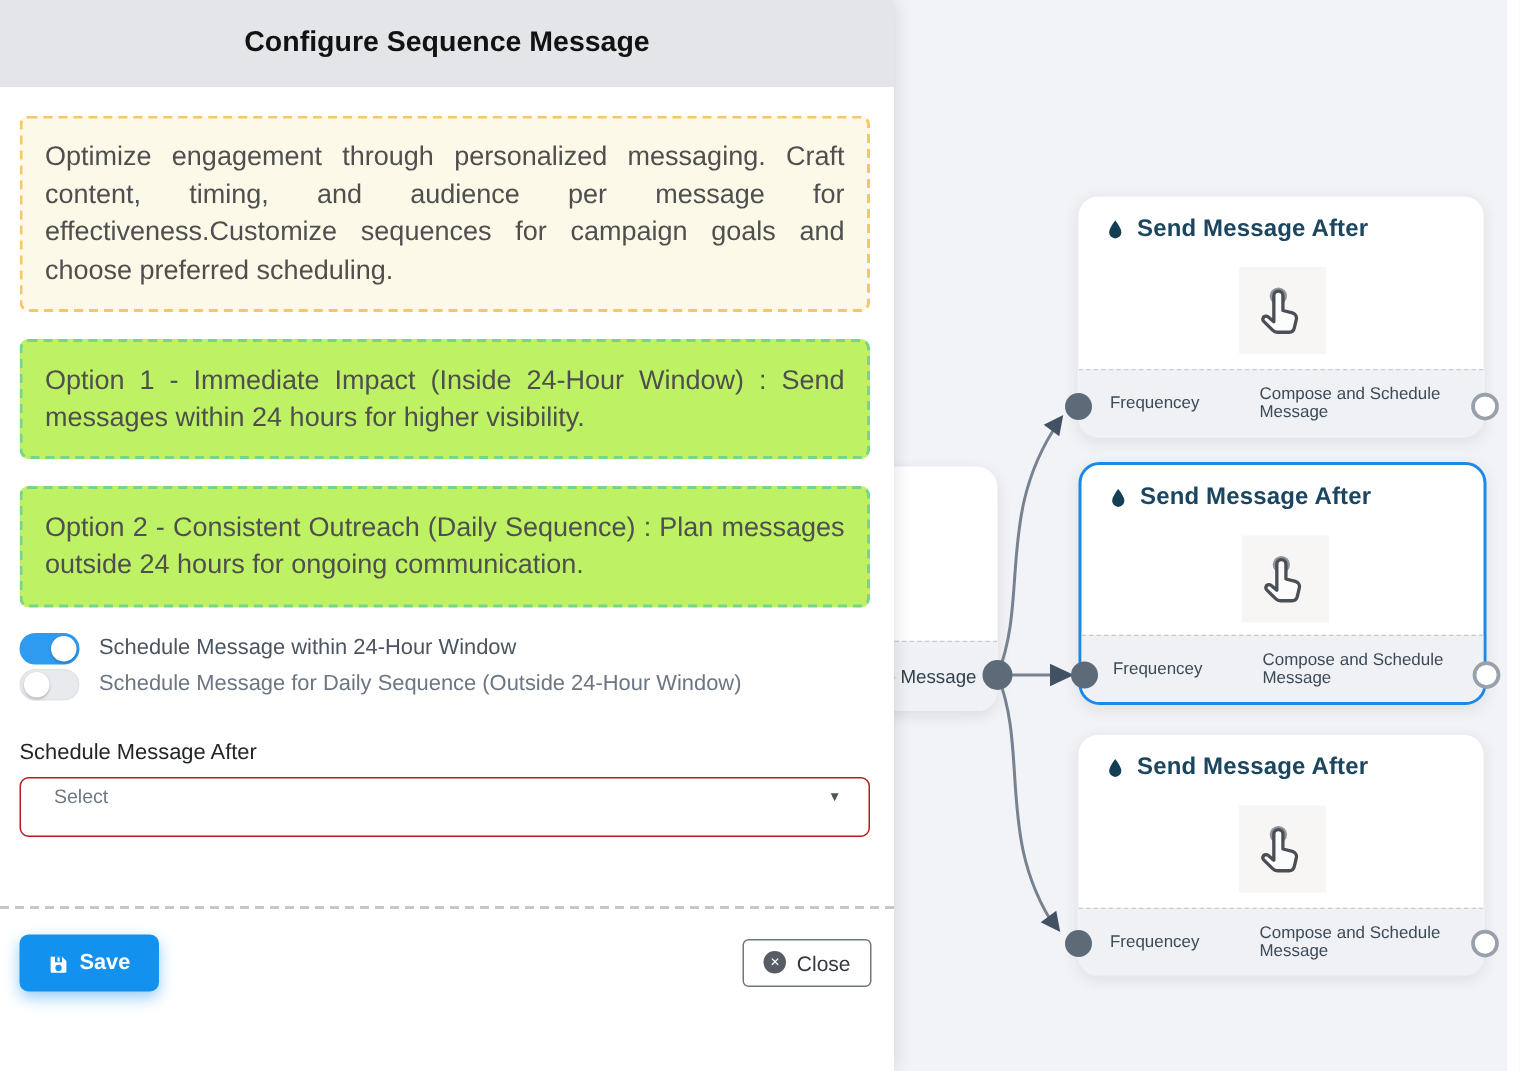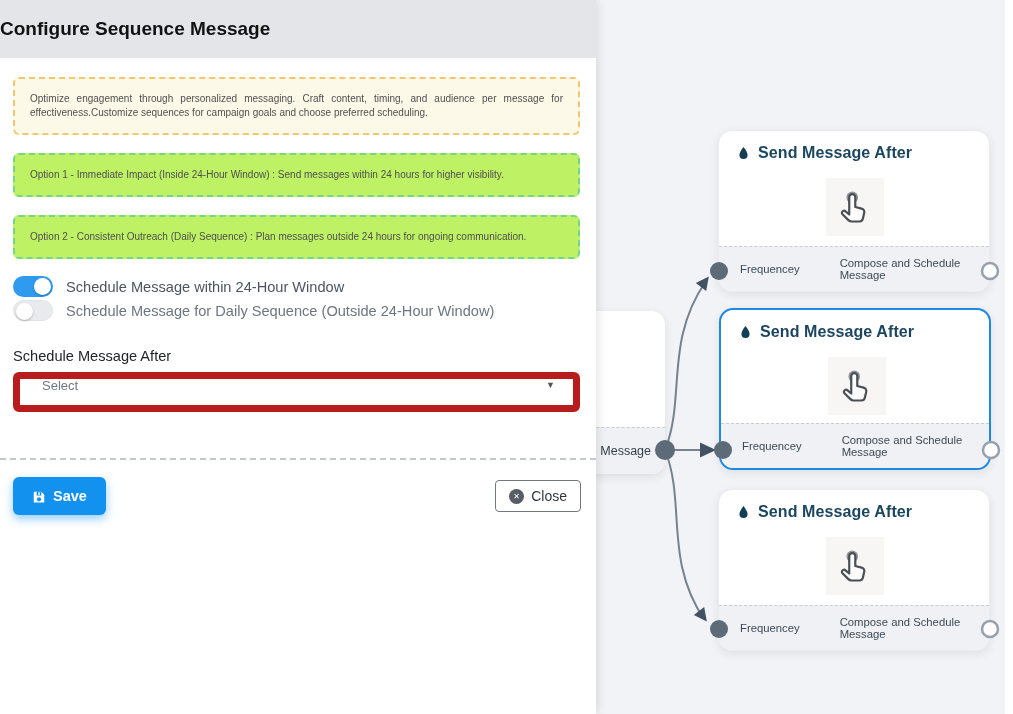--- a/index.html
+++ b/index.html
@@ -35,43 +35,43 @@
 
   .edges-svg { position:absolute; inset:0; z-index:5; pointer-events:none; }
 
   .scroll-strip { position:absolute; top:0; right:0; width:8px; height:714px;
                   background:#ffffff; z-index:30; }
 
   
   .panel { position:absolute; left:0; top:0; width:596px; height:714px; background:#fff;
            z-index:10; box-shadow:2px 0 10px rgba(0,0,0,.10); }
   .panel-header { height:58px; background:#e3e5e9; display:flex; align-items:center;
-                  justify-content:flex-start; }
+                  justify-content:center; }
   .panel-title { font-size:19px; font-weight:700; color:#121212; }
 
   .note-box { margin:19px 16px 0 13px; border-radius:6px; padding:13px 15px;
-              font-size:10px; line-height:1.4; color:#4f4f4f; text-align:justify; }
+              font-size:18px; line-height:1.4; color:#4f4f4f; text-align:justify; }
   .note-warning { background:#fdf9e8; border:2px dashed #f6c66d; }
   .note-success { background:#bef264; border:2px dashed #74d688; margin-top:18px; }
 
   .toggle-row { display:flex; align-items:center; gap:13px; margin:17px 13px 0 13px; }
   .toggle-row + .toggle-row { margin-top:3px; }
   .switch { position:relative; width:40px; height:21px; border-radius:11px;
             flex:0 0 auto; cursor:pointer; }
   .switch.on  { background:#2e9bf0; }
   .switch.off { background:#e8eaed; border:1px solid #e0e3e7; }
   .knob { position:absolute; top:2px; width:17px; height:17px; border-radius:50%;
           background:#fff; box-shadow:0 1px 2px rgba(0,0,0,.25); }
   .switch.on  .knob { right:2px; }
   .switch.off .knob { left:2px; top:1.5px; }
   .toggle-label { font-size:14.6px; color:#4a5560; }
   .toggle-label.muted { color:#6c7582; }
 
   .field-label { margin:27px 13px 0 13px; font-size:14.6px; color:#212529; }
-  .select-box { margin:8px 16px 0 13px; height:40px; border:7px solid #b91c1c;
+  .select-box { margin:8px 16px 0 13px; height:40px; border:1px solid #b91c1c;
                 border-radius:6px; display:flex; align-items:center;
                 padding:0 18px 14px 22px; cursor:pointer; background:#fff;
                 justify-content:space-between; }
   .select-value { font-size:13px; color:#707780; }
   .select-caret { font-size:9px; color:#4d545b; }
 
   .panel-divider { margin-top:46px; border-top:2px dashed #c3c8cd; height:0; }
 
   .panel-actions { display:flex; align-items:center; justify-content:space-between;
                    padding:17px 15px 0 13px; }

